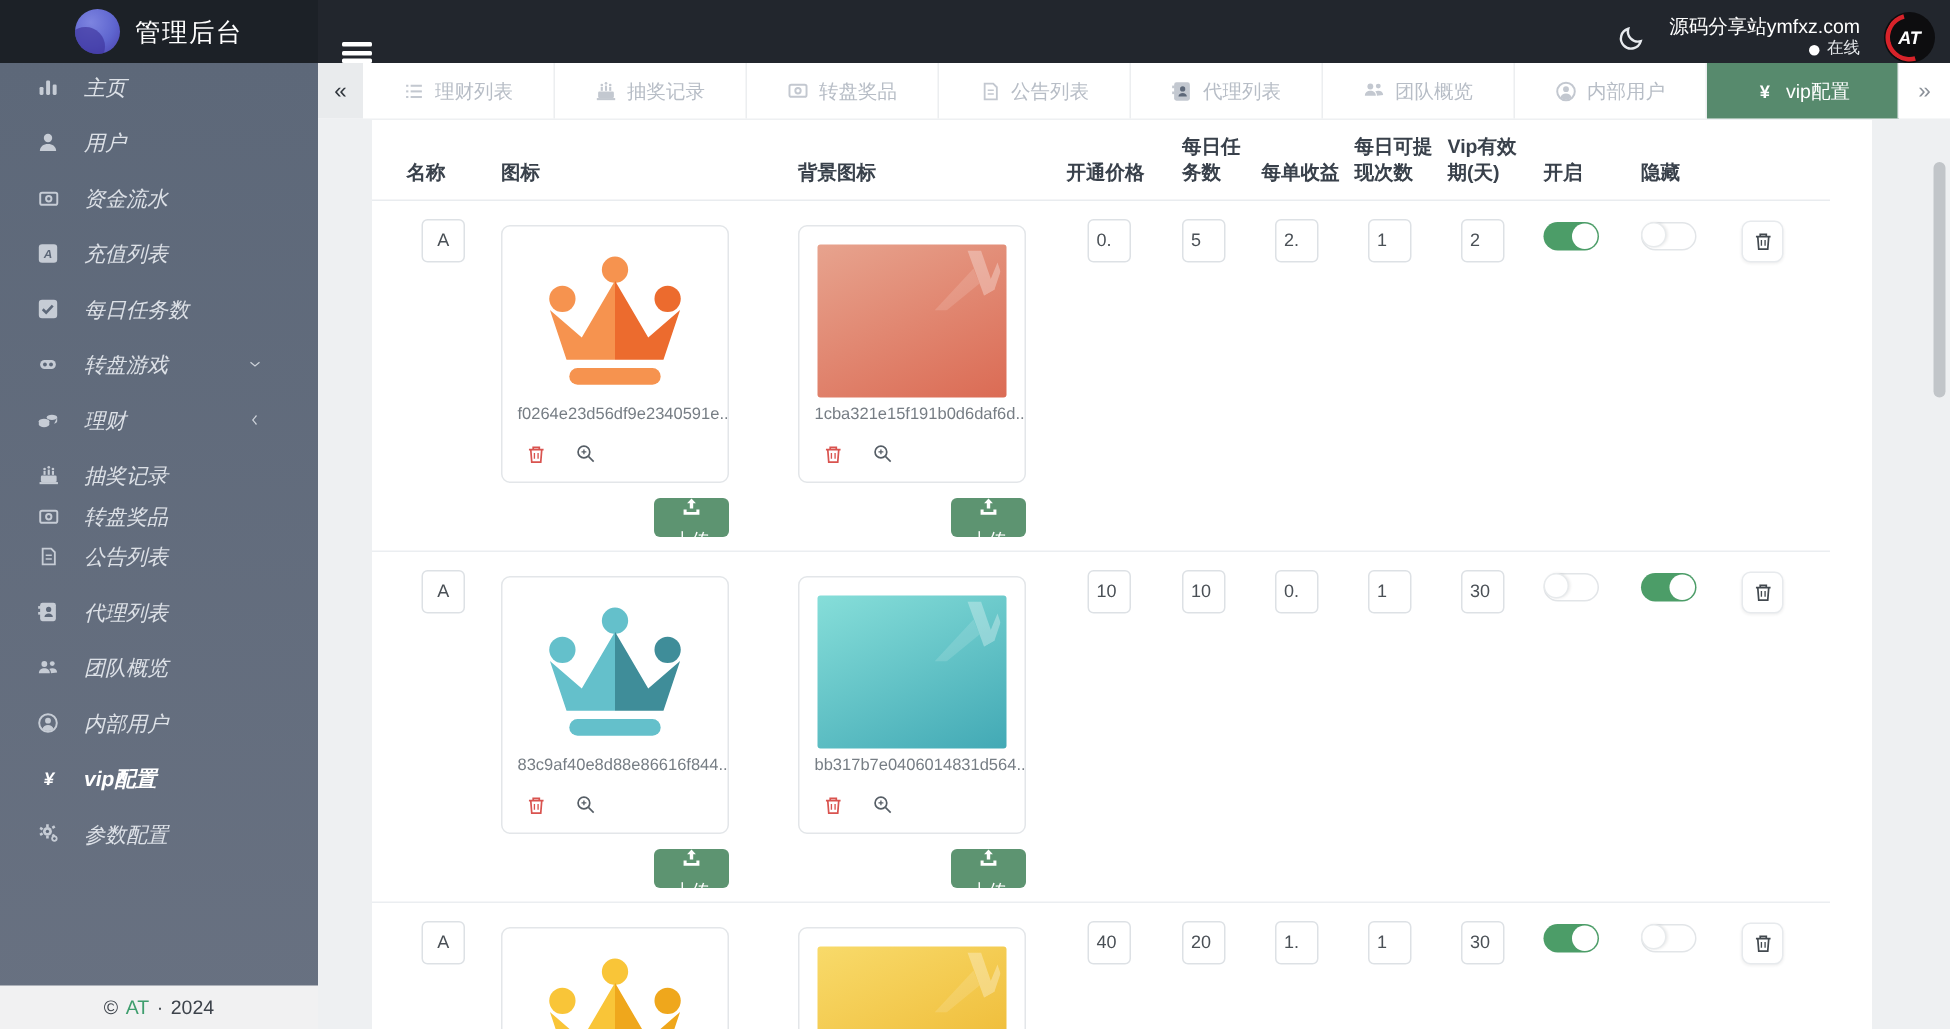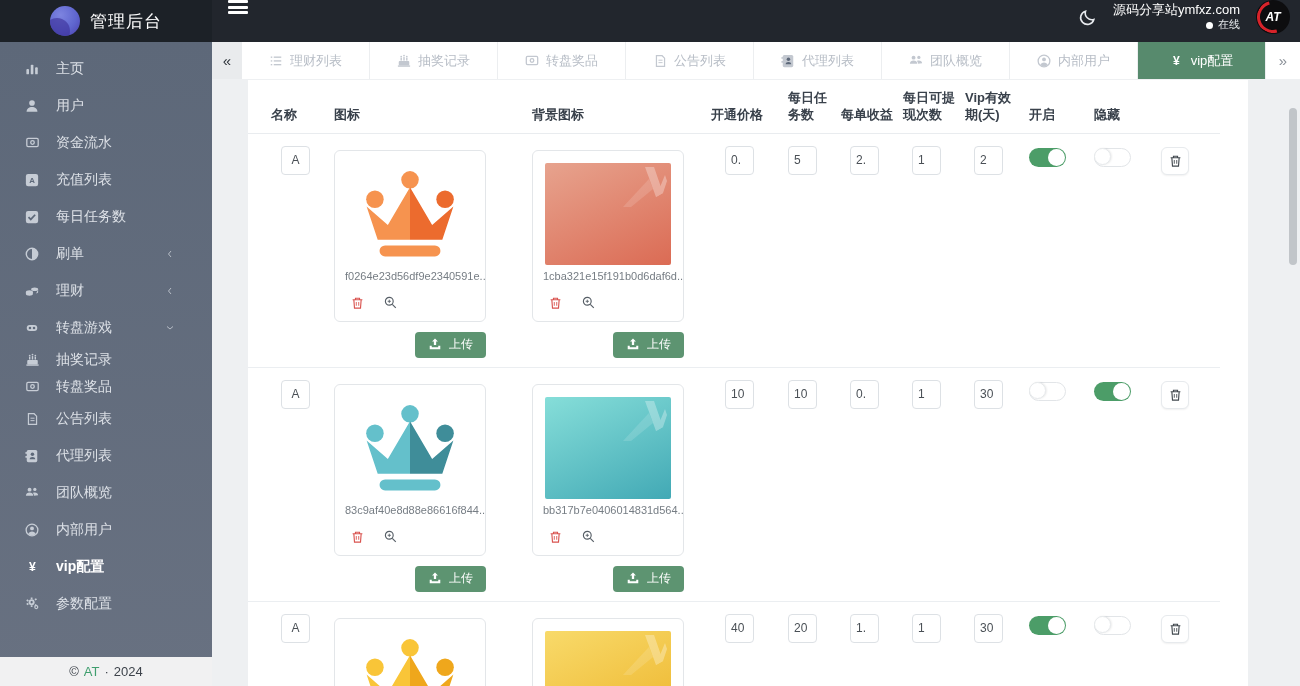--- a/index.html
+++ b/index.html
@@ -1,41 +1,41 @@
 <!DOCTYPE html>
 <html><head>
 <meta charset="utf-8">
 <style>
   * { margin:0; padding:0; box-sizing:border-box; }
   html,body { width:1300px; height:686px; overflow:hidden; font-family:"Liberation Sans","DejaVu Sans",sans-serif; background:#fff; }
   .icon { display:inline-flex; align-items:center; justify-content:center; }
   .icon svg { display:block; }
 
   
-  .topbar { position:absolute; left:0; top:0; width:1300px; height:42px; background:#22262d; display:flex; align-items:flex-start; z-index:10; }
+  .topbar { position:absolute; left:0; top:0; width:1300px; height:42px; background:#22262d; display:flex; align-items:flex-end; z-index:10; }
   .brand { width:212px; height:42px; background:#1c2127; display:flex; align-items:center; justify-content:center; gap:10px; flex:none; }
   .logo-circle { width:30px; height:30px; border-radius:50%; background:radial-gradient(circle at 35% 30%, #7d84e0 0%, #5f66cf 55%, #4a3fae 100%); position:relative; overflow:hidden; }
   .logo-circle:after { content:""; position:absolute; left:-6px; bottom:-8px; width:26px; height:26px; border-radius:50%; background:#3e339b; opacity:.65; }
   .brand-title { color:#fff; font-size:17px; letter-spacing:1px; }
   .hamburger { margin-left:16px; width:20px; height:14px; display:flex; flex-direction:column; justify-content:space-between; cursor:pointer; }
   .hamburger i { display:block; height:3px; background:#fff; border-radius:1px; }
   .topbar-right { margin-left:auto; display:flex; align-items:center; gap:16px; padding-right:10px; }
   .moon { color:#e7eaee; }
   .site-info { text-align:right; color:#fff; line-height:1.25; }
   .site-name { font-size:13px; font-weight:normal; }
   .online { font-size:11px; color:#e4e7ea; display:flex; align-items:center; justify-content:flex-end; gap:5px; }
   .online i { width:7px; height:7px; border-radius:50%; background:#fff; display:inline-block; }
   .avatar { width:34px; height:34px; border-radius:50%; background:#0d0d0f; position:relative; display:flex; align-items:center; justify-content:center; overflow:hidden; flex:none; }
   .avatar:before { content:""; position:absolute; inset:1px; border-radius:50%; border:3px solid #d8232a; border-top-color:transparent; border-right-color:transparent; transform:rotate(30deg); }
   .avatar span { color:#fff; font-size:12px; font-weight:bold; font-style:italic; position:relative; }
 
   
   .sidebar { position:absolute; left:0; top:42px; width:212px; height:644px; background:linear-gradient(180deg,#5d6879 0%,#687181 100%); display:flex; flex-direction:column; }
   .menu { flex:1; padding-top:8px; overflow:hidden; }
-  .menu-item { height:37px; display:flex; align-items:center; padding:0 18px 0 24px; color:#dde1e7; font-size:14px; cursor:pointer; }
+  .menu-item { height:37px; display:flex; align-items:flex-start; padding:0 18px 0 24px; color:#dde1e7; font-size:14px; cursor:pointer;font-style:italic; }
   .menu-item .icon { width:16px; height:16px; margin-right:16px; color:#c6ccd5; flex:none; }
   .menu-item.sub { height:27px; }
   .menu-item.active { color:#fff; font-weight:bold; }
   .menu-item.active .icon { color:#fff; }
   .menu-item .chev { margin-left:auto; color:#cdd2d9; }
   .side-footer { height:29px; background:#f1f1f2; display:flex; align-items:center; justify-content:center; gap:5px; font-size:13px; color:#3d434b; }
   .side-footer .brand-green { color:#3f9e6e; }
 
   
   .tabbar { position:absolute; left:212px; top:42px; width:1088px; height:38px; background:#fff; display:flex; align-items:stretch; border-bottom:1px solid #eef0f2; }
@@ -62,21 +62,21 @@
   .name-input { text-align:center; padding:0; margin-left:10px; }
 
   .media-col { padding-top:16px; display:flex; flex-direction:column; width:152px; }
   .card { width:152px; border:1px solid #e3e6e9; border-radius:6px; background:#fff; height:172px; overflow:hidden; }
   .card .pic { margin:12px auto 0; width:126px; height:102px; display:flex; align-items:center; justify-content:center; position:relative; border-radius:2px; overflow:hidden; }
   .bg-pic svg.mark { position:absolute; right:4px; top:4px; opacity:.3; }
   .fname { margin-top:5px; padding:0 10px; font-size:11px; color:#767d84; text-align:center; white-space:nowrap; overflow:hidden; }
   .card-actions { display:flex; gap:20px; padding:14px 0 0 16px; }
   .act-trash { color:#d9534f; cursor:pointer; }
   .act-zoom { color:#565e66; cursor:pointer; }
-  .upload-btn { align-self:flex-end; margin-top:10px; height:26px; padding:0 13px; background:#5d9471; color:#fff; border:none; border-radius:4px; font-size:12px; display:flex; align-items:center; gap:7px; cursor:pointer; font-family:inherit; }
+  .upload-btn { align-self:flex-end; margin-top:10px; height:26px; padding:0 13px; background:#5d9471; color:#fff; border:none; border-radius:4px; font-size:12px; display:flex; align-items:center; gap:7px; cursor:pointer; font-family:inherit;flex-direction:column; }
 
   .toggle { margin-top:2px; width:37px; height:19px; border-radius:10px; position:relative; cursor:pointer; display:inline-block; }
   .toggle.on { background:#4c9d68; }
   .toggle.on i { position:absolute; right:1px; top:1px; width:17px; height:17px; background:#fff; border-radius:50%; }
   .toggle.off { background:#fff; border:1px solid #e2e5e8; }
   .toggle.off i { position:absolute; left:-1px; top:-1px; width:17px; height:17px; background:#fff; border:1px solid #e7eaec; border-radius:50%; box-shadow:1px 0 2px rgba(0,0,0,.08); }
 
   .del-btn { margin-top:1px; width:28px; height:28px; background:#fff; border:1px solid #e7eaed; border-radius:6px; box-shadow:0 1px 2px rgba(0,0,0,.06); display:flex; align-items:center; justify-content:center; color:#42494f; cursor:pointer; }
 </style>
 </head>
@@ -160,62 +160,48 @@
         <span class="icon">
           <svg width="14" height="14" viewBox="0 0 16 16">
             <rect x="1" y="1" width="14" height="14" rx="2.5" fill="currentColor"></rect>
             <path d="M4 8.2l2.6 2.6 5-5.4" fill="none" stroke="#5d6879" stroke-width="2"></path>
           </svg>
         </span>
         <span>每日任务数</span>
       </div>
       <div class="menu-item">
         <span class="icon">
-          <svg width="14" height="14" viewBox="0 0 16 16">
-            <circle cx="8" cy="8" r="6.5" fill="none" stroke="currentColor" stroke-width="1.6"></circle>
-            <path d="M8 1.5a6.5 6.5 0 010 13z" fill="currentColor"></path>
-          </svg>
-        </span>
-        <span>刷单</span>
+          <svg width="16" height="12" viewBox="0 0 16 16">
+            <rect x="1" y="4" width="14" height="8" rx="4" fill="currentColor"></rect>
+            <circle cx="5.3" cy="8" r="1.7" fill="#5d6879"></circle>
+            <circle cx="10.7" cy="8" r="1.7" fill="#5d6879"></circle>
+          </svg>
+        </span>
+        <span>转盘游戏</span>
         <span class="icon chev">
-          <svg width="8" height="10" viewBox="0 0 16 16">
-            <path d="M10 2L5 8l5 6" fill="none" stroke="currentColor" stroke-width="1.6"></path>
+          <svg width="10" height="8" viewBox="0 0 16 16">
+            <path d="M2 5l6 5 6-5" fill="none" stroke="currentColor" stroke-width="1.6"></path>
           </svg>
         </span>
       </div>
       <div class="menu-item">
         <span class="icon">
           <svg width="16" height="14" viewBox="0 0 16 16">
             <g fill="currentColor">
               <ellipse cx="5" cy="9" rx="4" ry="2"></ellipse>
               <ellipse cx="11" cy="6" rx="4" ry="2"></ellipse>
               <path d="M1 9v2.5c0 1.1 1.8 2 4 2s4-.9 4-2V9"></path>
               <path d="M15 6v3c0 .8-1 1.5-2.3 1.8"></path>
             </g>
           </svg>
         </span>
         <span>理财</span>
         <span class="icon chev">
           <svg width="8" height="10" viewBox="0 0 16 16">
             <path d="M10 2L5 8l5 6" fill="none" stroke="currentColor" stroke-width="1.6"></path>
-          </svg>
-        </span>
-      </div>
-      <div class="menu-item">
-        <span class="icon">
-          <svg width="16" height="12" viewBox="0 0 16 16">
-            <rect x="1" y="4" width="14" height="8" rx="4" fill="currentColor"></rect>
-            <circle cx="5.3" cy="8" r="1.7" fill="#5d6879"></circle>
-            <circle cx="10.7" cy="8" r="1.7" fill="#5d6879"></circle>
-          </svg>
-        </span>
-        <span>转盘游戏</span>
-        <span class="icon chev">
-          <svg width="10" height="8" viewBox="0 0 16 16">
-            <path d="M2 5l6 5 6-5" fill="none" stroke="currentColor" stroke-width="1.6"></path>
           </svg>
         </span>
       </div>
       <div class="menu-item sub">
         <span class="icon">
           <svg width="15" height="14" viewBox="0 0 16 16">
             <g fill="currentColor">
               <rect x="2" y="8" width="12" height="5" rx="1"></rect>
               <rect x="1" y="13" width="14" height="1.6"></rect>
               <rect x="4" y="4.5" width="1.6" height="3"></rect>

